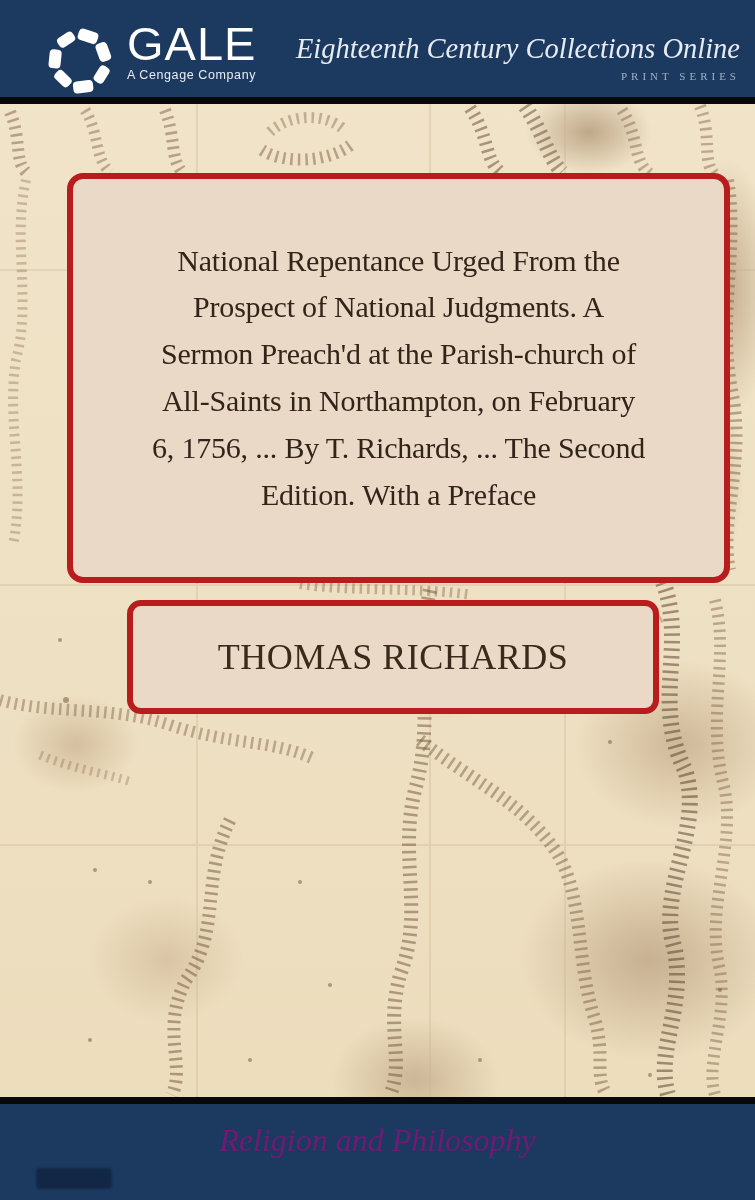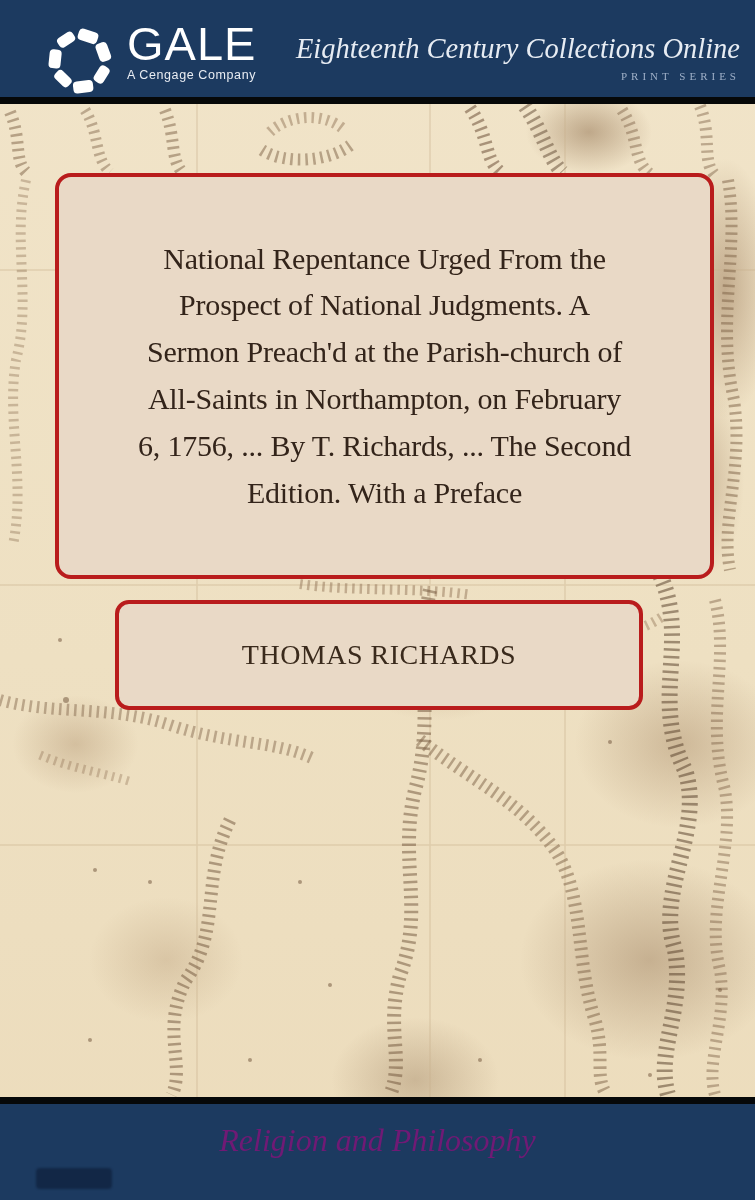--- a/index.html
+++ b/index.html
@@ -72,36 +72,36 @@
     position:absolute;left:36px;top:1168px;z-index:4;
     width:76px;height:21px;border-radius:4px;
     background:rgba(7,18,40,.45);
     filter:blur(1px);
   }
 
   
   .panel{
     position:absolute;z-index:2;
     background:#e9d9c6;
-    border:4px solid #b91c1c;
+    border:6px solid #b91c1c;
     border-radius:16px;
     box-shadow:0 0 0 1px rgba(233,217,198,.6) inset;
     display:flex;align-items:center;justify-content:center;
-    text-align:center;color:#33241a;
+    text-align:center;color:#33241a;margin-left:12px;
   }
   #title-panel{left:55px;top:173px;width:651px;height:398px;}
   #book-title{
     white-space:pre-line;
     font-size:30px;line-height:1.56;
     letter-spacing:-.2px;
     padding:0 10px;
   }
   #author-panel{left:115px;top:600px;width:520px;height:102px;border-radius:14px;}
   #author-name{
-    font-size:28px;letter-spacing:.5px;color:#3a2a1c;
+    font-size:36px;letter-spacing:.5px;color:#3a2a1c;
   }
 </style>
 </head>
 <body>
 
 <div id="cover">
 
   <div id="map-layer">
     <svg width="755" height="1200" viewBox="0 0 755 1200">
 

